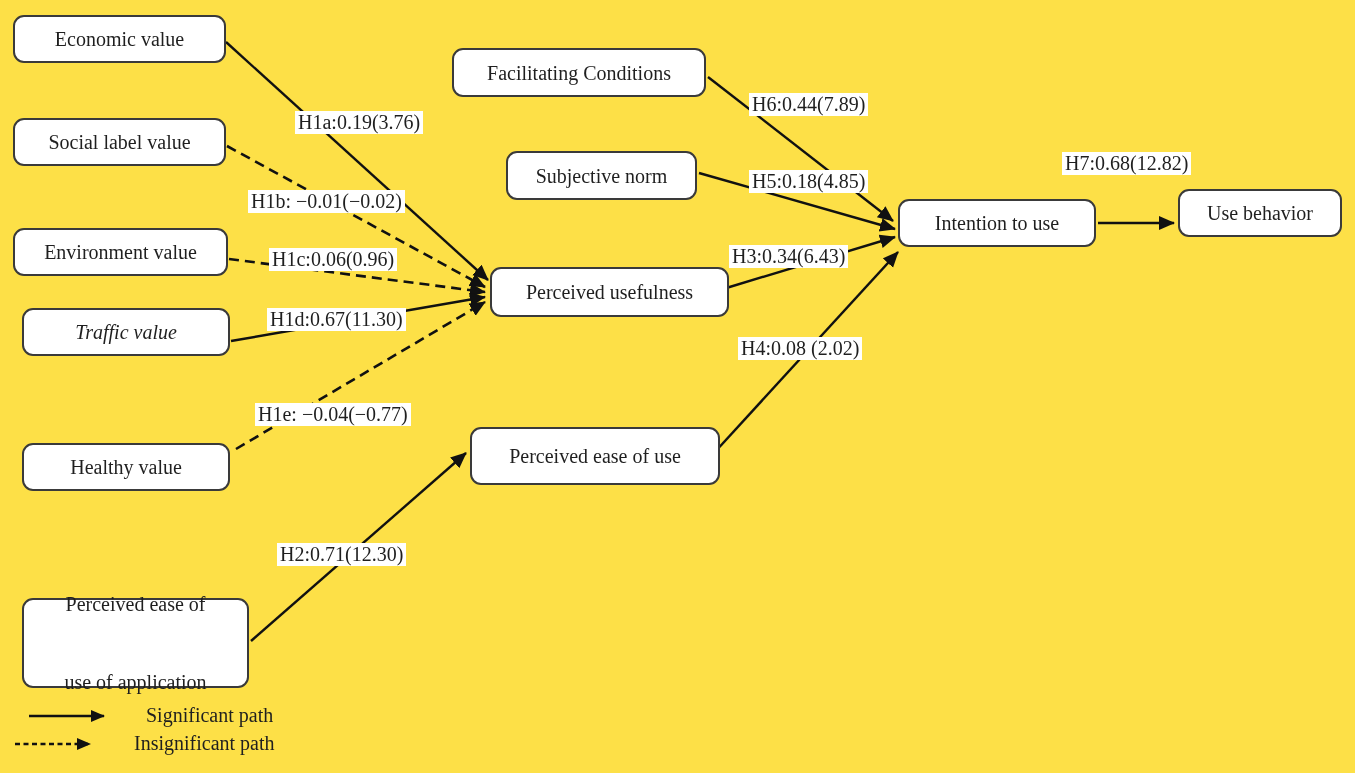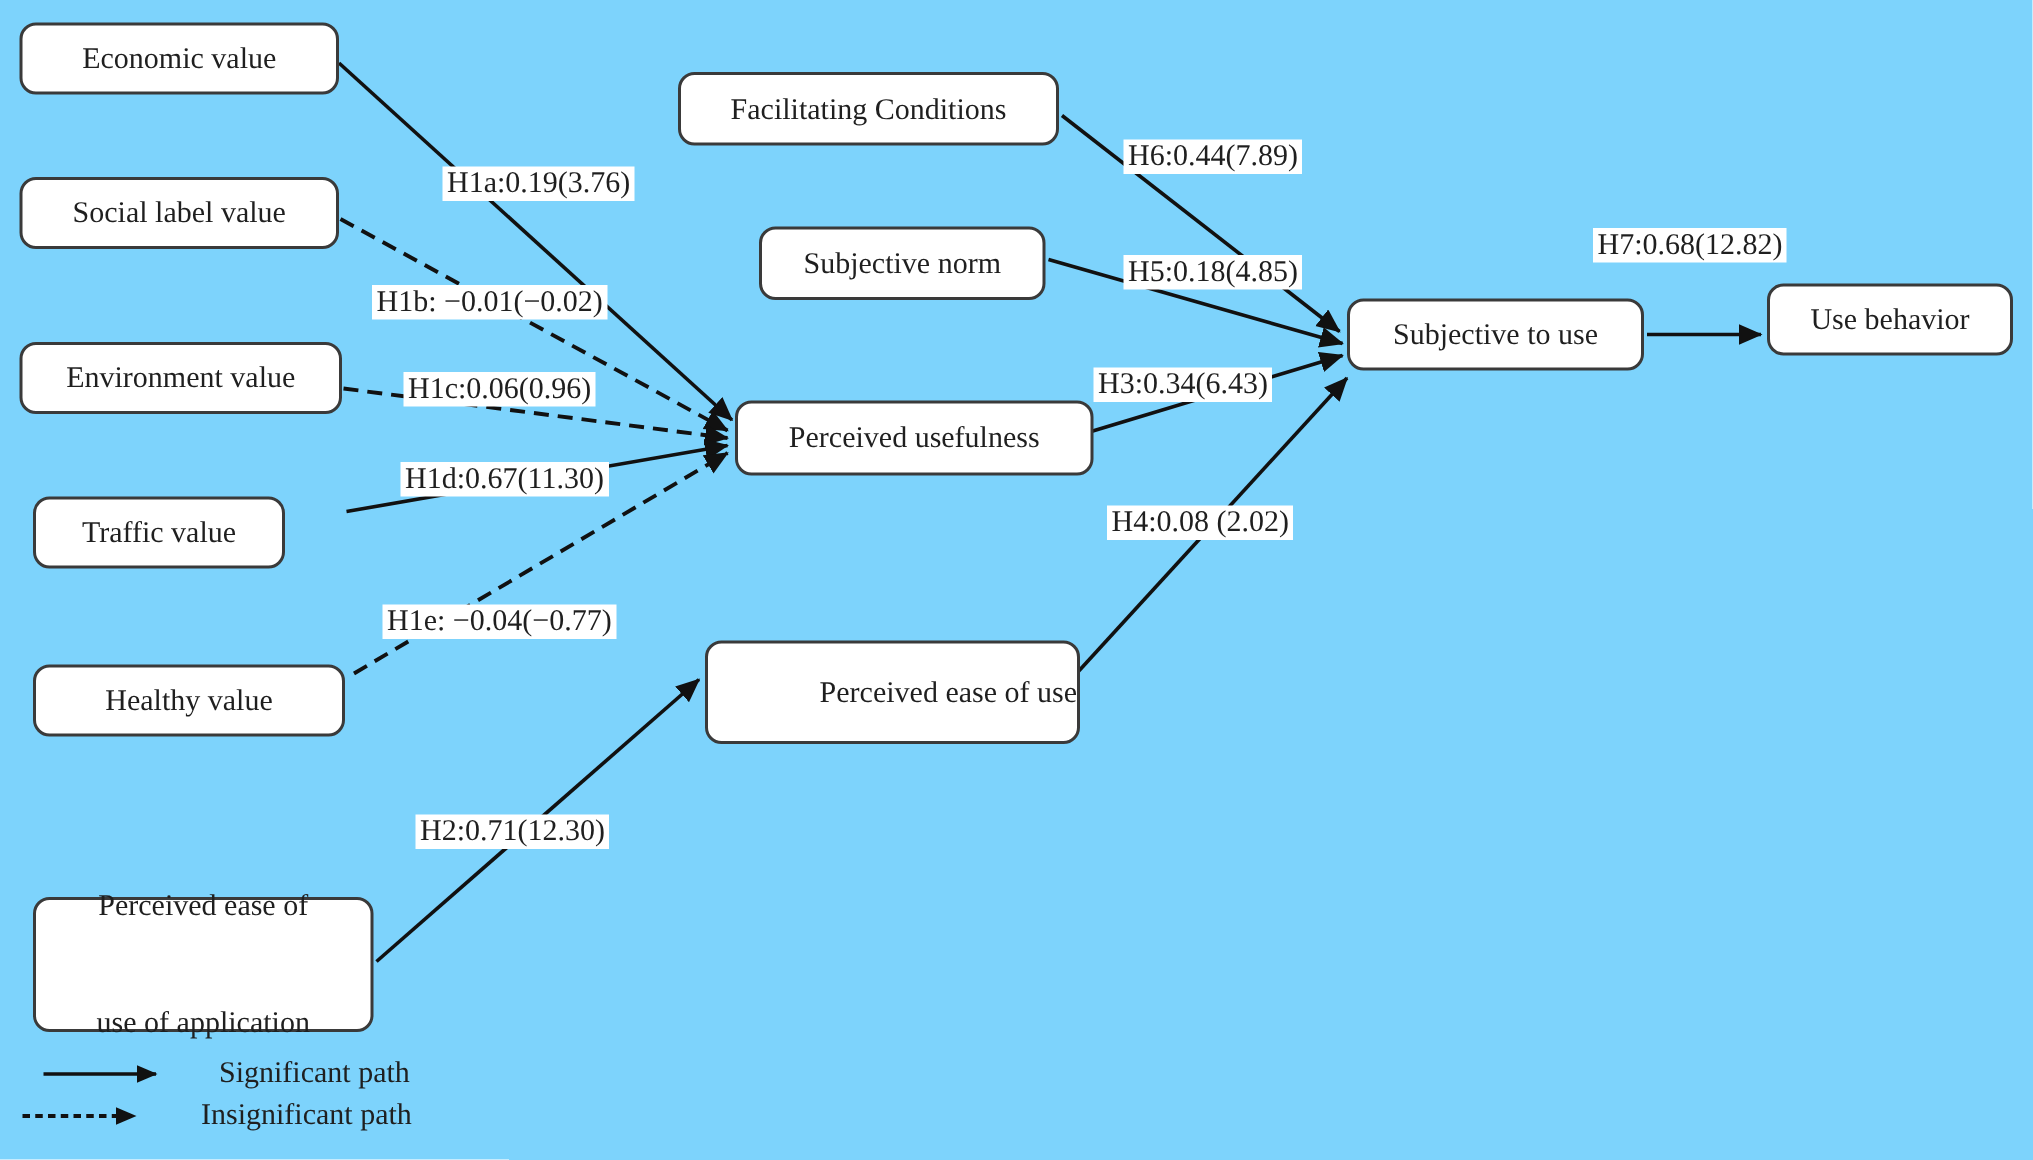--- a/index.html
+++ b/index.html
@@ -1,17 +1,17 @@
 <!DOCTYPE html>
 <html><head>
 <meta charset="utf-8">
 <style>
   html,body{margin:0;padding:0;background:#ffffff;}
   .canvas{
-    position:relative;width:1355px;height:773px;background:#7dd3fc;overflow:hidden;
+    position:relative;width:1355px;height:773px;background:#fde047;overflow:hidden;
     font-family:"Liberation Serif","DejaVu Serif",serif;color:#1f1f1f;
   }
   svg.edges{position:absolute;left:0;top:0;z-index:1;}
   .node{
     position:absolute;z-index:2;box-sizing:border-box;background:#ffffff;
     border:2.5px solid #3a3a3a;border-radius:11px;
     display:flex;flex-direction:column;align-items:center;justify-content:center;
     text-align:center;font-size:20px;line-height:1.5;
   }
   .node span{white-space:nowrap;}
@@ -53,21 +53,21 @@
   </div>
 
   <div class="node" style="left:13px;top:118px;width:213px;height:48px;">
     <span>Social label value</span>
   </div>
 
   <div class="node" style="left:13px;top:228px;width:215px;height:48px;">
     <span>Environment value</span>
   </div>
 
-  <div class="node" style="left:22px;top:331px;width:168px;height:48px;">
+  <div class="node" style="left:22px;top:308px;width:208px;height:48px;font-style:italic;">
     <span>Traffic value</span>
   </div>
 
   <div class="node" style="left:22px;top:443px;width:208px;height:48px;">
     <span>Healthy value</span>
   </div>
 
   <div class="node" style="left:22px;top:598px;width:227px;height:90px;gap:48px;">
     <span>Perceived ease of</span>
     <span>use of application</span>
@@ -78,26 +78,26 @@
   </div>
 
   <div class="node" style="left:506px;top:151px;width:191px;height:49px;text-align:right;">
     <span>Subjective norm</span>
   </div>
 
   <div class="node" style="left:490px;top:267px;width:239px;height:50px;">
     <span>Perceived usefulness</span>
   </div>
 
-  <div class="node" style="left:470px;top:427px;width:250px;height:69px;align-items:flex-end;">
+  <div class="node" style="left:470px;top:427px;width:250px;height:58px;">
     <span>Perceived ease of use</span>
   </div>
 
   <div class="node" style="left:898px;top:199px;width:198px;height:48px;">
-    <span>Subjective to use</span>
+    <span>Intention to use</span>
   </div>
 
   <div class="node" style="left:1178px;top:189px;width:164px;height:48px;">
     <span>Use behavior</span>
   </div>
 
   <span class="plabel" style="left:295px;top:111px;">H1a:0.19(3.76)</span>
   <span class="plabel" style="left:248px;top:190px;">H1b: −0.01(−0.02)</span>
   <span class="plabel" style="left:269px;top:248px;">H1c:0.06(0.96)</span>
   <span class="plabel" style="left:267px;top:308px;">H1d:0.67(11.30)</span>

